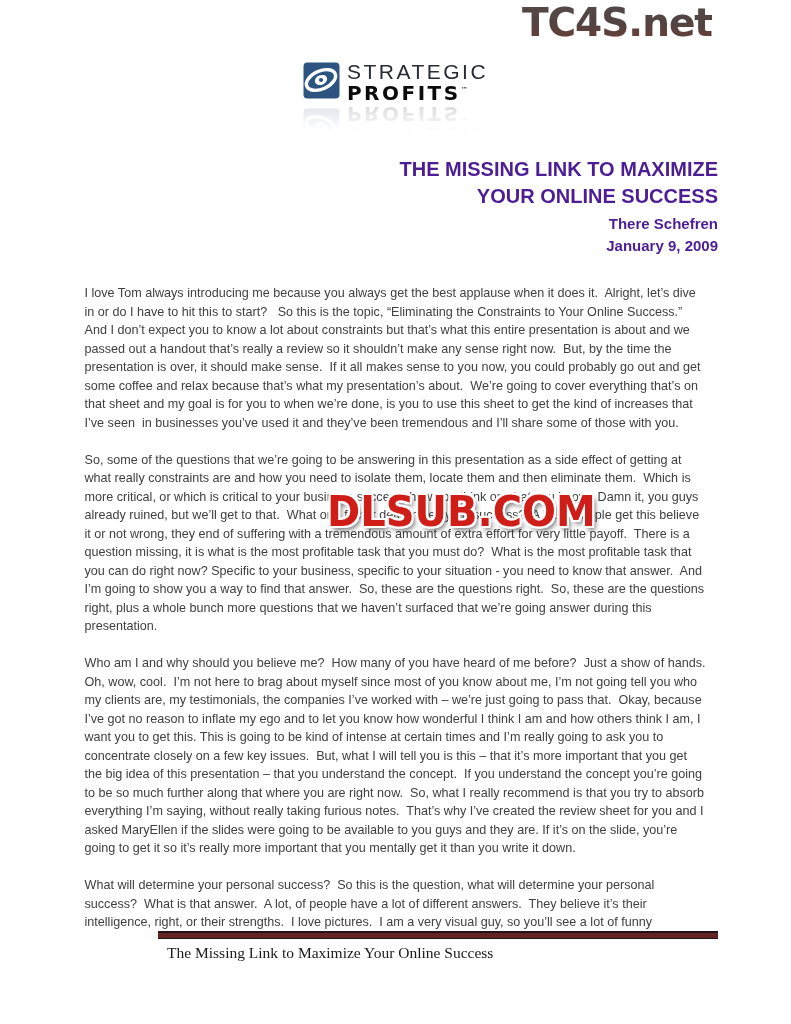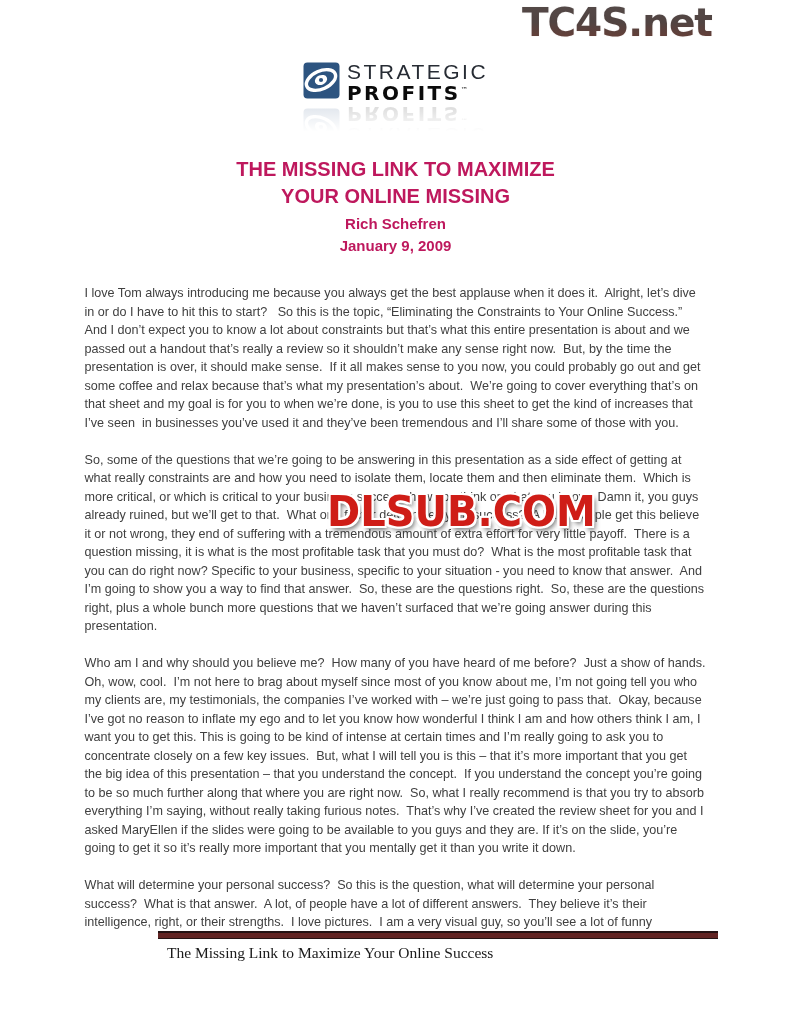--- a/index.html
+++ b/index.html
@@ -26,21 +26,21 @@
     color:#272c34;letter-spacing:2.5px;}
   .logo-line2{font-family:"DejaVu Sans",sans-serif;font-size:20px;font-weight:800;
     color:#0b0b0b;letter-spacing:2.5px;margin-top:1px;}
   .logo-tm{font-size:7px;vertical-align:super;font-weight:400;}
   .logo-reflection{height:30px;overflow:hidden;position:relative;margin-top:1px;}
   .logo-reflection .logo-row{transform:scaleY(-1);opacity:0.28;filter:blur(0.7px);}
   .logo-reflection::after{content:"";position:absolute;inset:0;
     background:linear-gradient(to bottom,rgba(255,255,255,0.45) 0%,#fff 92%);}
 
   
-  .title-block{text-align:center;margin-top:22px;color:#be185d;}
+  .title-block{text-align:right;margin-top:22px;color:#4c1d95;}
   .doc-title{font-size:20px;font-weight:700;line-height:27px;}
   .doc-author{font-size:15px;font-weight:700;line-height:22px;margin-top:3px;}
   .doc-date{font-size:15px;font-weight:700;line-height:22px;}
 
   
   .body-text{width:622px;margin:27px auto 0;color:#404040;
     font-size:12.6px;line-height:18.5px;text-align:left;}
   .body-text p{margin:0 0 18.5px 0;white-space:pre-wrap;}
 
   
@@ -107,22 +107,22 @@
         <span class="logo-text">
           <span class="logo-line1">STRATEGIC</span>
           <span class="logo-line2"><span>PROFITS</span><span class="logo-tm">™</span></span>
         </span>
       </div>
     </div>
   </div>
 
   <div class="title-block">
     <div class="doc-title">THE MISSING LINK TO MAXIMIZE</div>
-    <div class="doc-title">YOUR ONLINE MISSING</div>
-    <div class="doc-author">Rich Schefren</div>
+    <div class="doc-title">YOUR ONLINE SUCCESS</div>
+    <div class="doc-author">There Schefren</div>
     <div class="doc-date">January 9, 2009</div>
   </div>
 
   <div class="body-text">
     <p>I love Tom always introducing me because you always get the best applause when it does it.  Alright, let’s dive in or do I have to hit this to start?   So this is the topic, “Eliminating the Constraints to Your Online Success.”  And I don’t expect you to know a lot about constraints but that’s what this entire presentation is about and we passed out a handout that’s really a review so it shouldn’t make any sense right now.  But, by the time the presentation is over, it should make sense.  If it all makes sense to you now, you could probably go out and get some coffee and relax because that’s what my presentation’s about.  We’re going to cover everything that’s on that sheet and my goal is for you to when we’re done, is you to use this sheet to get the kind of increases that I’ve seen  in businesses you’ve used it and they’ve been tremendous and I’ll share some of those with you.</p>
     <p>So, some of the questions that we’re going to be answering in this presentation as a side effect of getting at what really constraints are and how you need to isolate them, locate them and then eliminate them.  Which is more critical, or which is critical to your business success, how you think or what you know.  Damn it, you guys already ruined, but we’ll get to that.  What one factor determines your success?  A lot of people get this believe it or not wrong, they end of suffering with a tremendous amount of extra effort for very little payoff.  There is a question missing, it is what is the most profitable task that you must do?  What is the most profitable task that you can do right now? Specific to your business, specific to your situation - you need to know that answer.  And I’m going to show you a way to find that answer.  So, these are the questions right.  So, these are the questions right, plus a whole bunch more questions that we haven’t surfaced that we’re going answer during this presentation.</p>
     <p>Who am I and why should you believe me?  How many of you have heard of me before?  Just a show of hands.  Oh, wow, cool.  I’m not here to brag about myself since most of you know about me, I’m not going tell you who my clients are, my testimonials, the companies I’ve worked with – we’re just going to pass that.  Okay, because I’ve got no reason to inflate my ego and to let you know how wonderful I think I am and how others think I am, I want you to get this. This is going to be kind of intense at certain times and I’m really going to ask you to concentrate closely on a few key issues.  But, what I will tell you is this – that it’s more important that you get the big idea of this presentation – that you understand the concept.  If you understand the concept you’re going to be so much further along that where you are right now.  So, what I really recommend is that you try to absorb everything I’m saying, without really taking furious notes.  That’s why I’ve created the review sheet for you and I asked MaryEllen if the slides were going to be available to you guys and they are. If it’s on the slide, you’re going to get it so it’s really more important that you mentally get it than you write it down.</p>
     <p>What will determine your personal success?  So this is the question, what will determine your personal success?  What is that answer.  A lot, of people have a lot of different answers.  They believe it’s their intelligence, right, or their strengths.  I love pictures.  I am a very visual guy, so you’ll see a lot of funny</p>
   </div>
 

